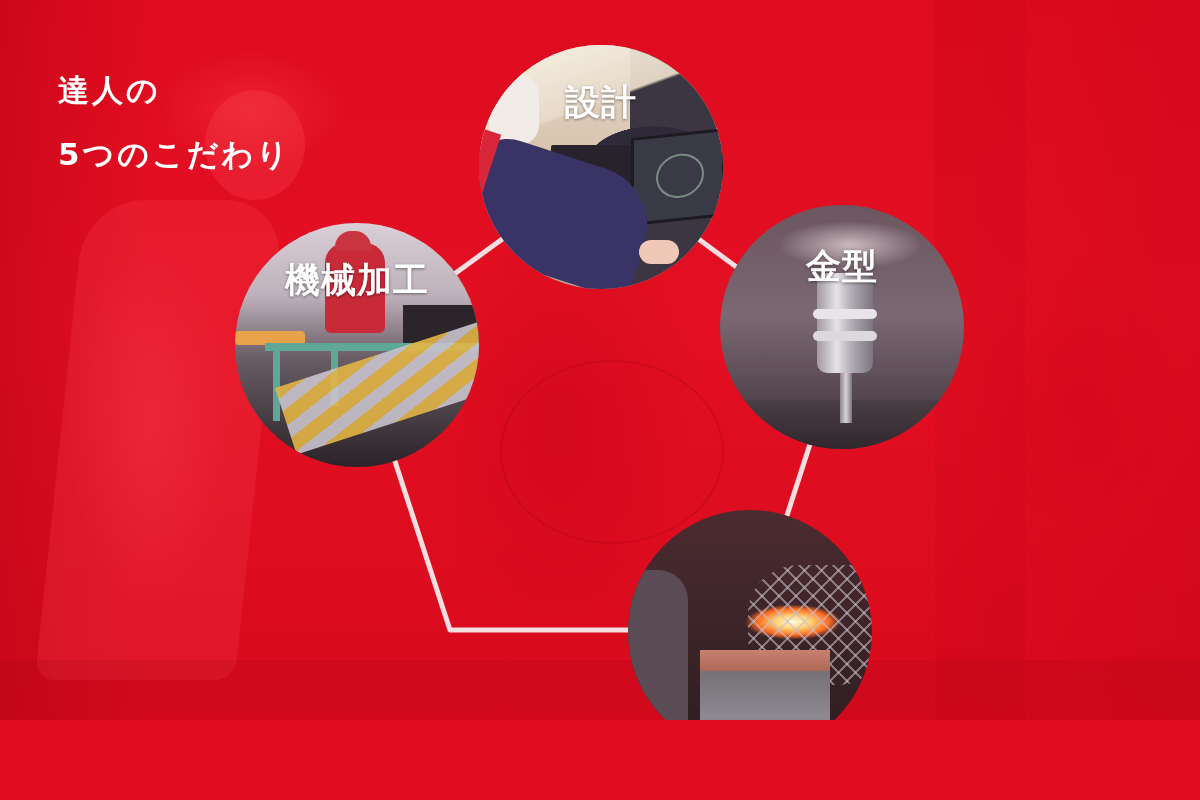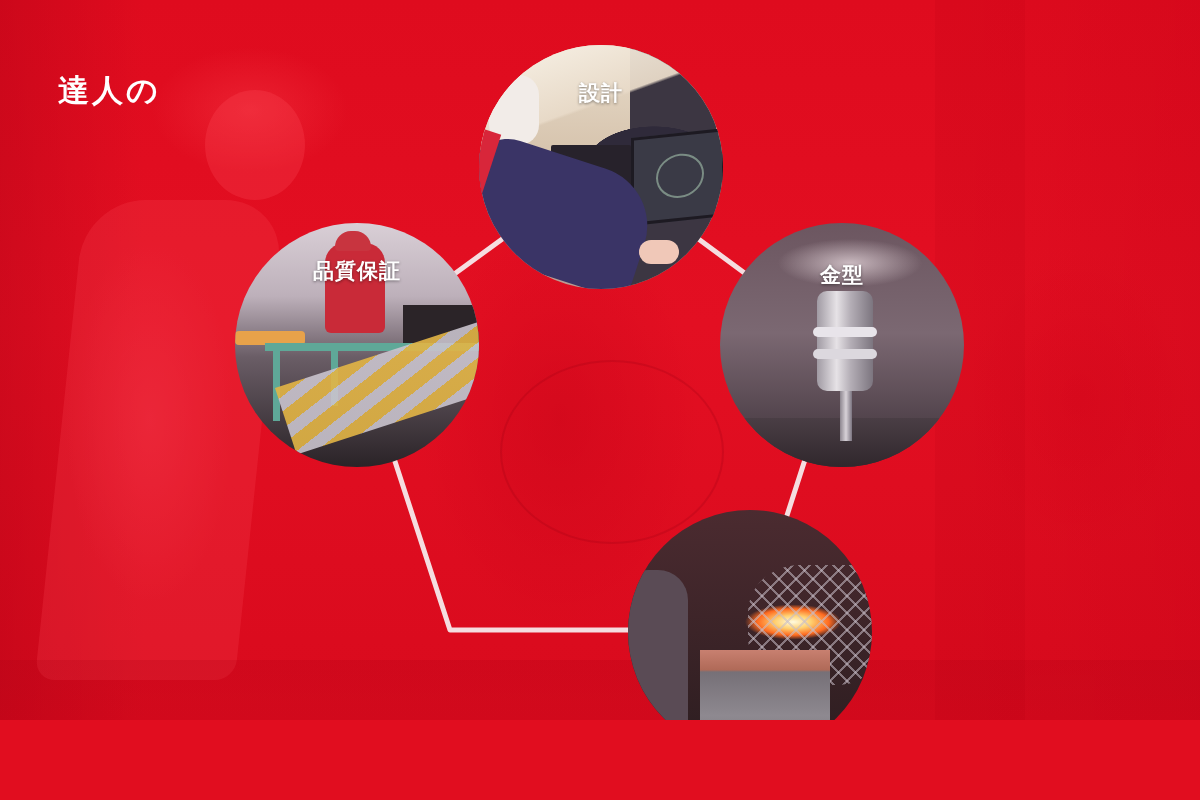--- a/index.html
+++ b/index.html
@@ -33,21 +33,21 @@
   svg.links { position:absolute; left:0; top:0; }
 
   .circle {
     position:absolute; width:244px; height:244px; border-radius:50%;
     overflow:hidden;
   }
   .circle .photo { position:absolute; inset:0; }
   .circle .label {
     position:absolute; left:0; right:0; text-align:center;
     color:#ffffff; font-family:"DejaVu Sans", sans-serif; font-weight:bold;
-    font-size:21px; letter-spacing:1px;
+    font-size:35px; letter-spacing:1px;
     text-shadow:0 1px 3px rgba(0,0,0,0.45);
   }
 
   
   #c-design { left:479px; top:45px; }
   #c-design .photo {
     background:
       linear-gradient(160deg, rgba(250,245,235,0.95) 0%, rgba(232,218,200,0.95) 30%, transparent 31%),
       radial-gradient(ellipse 70px 40px at 175px 120px, #2f2a3a 0%, #2f2a3a 96%, transparent 97%),
       linear-gradient(90deg, transparent 0%, transparent 62%, #3c3642 62%, #3c3642 97%, transparent 97%),
@@ -56,21 +56,21 @@
   #c-design .tower { position:absolute; left:72px; top:100px; width:80px; height:95px; background:#27222b; border-radius:2px; }
   #c-design .monitor { position:absolute; left:152px; top:88px; width:88px; height:82px; background:#3a3a46; border:3px solid #1d1a22; transform:skewY(-6deg); }
   #c-design .monitor::after { content:""; position:absolute; left:22px; top:18px; width:44px; height:40px; border:2px solid #7a8c84; border-radius:50%; }
   #c-design .arm { position:absolute; left:-20px; top:110px; width:190px; height:120px; background:#3a3466; border-radius:40px 60px 20px 10px; transform:rotate(18deg); }
   #c-design .arm::after { content:""; position:absolute; left:0; top:0; width:20px; height:120px; background:#d8263a; }
   #c-design .hand { position:absolute; left:160px; top:195px; width:40px; height:24px; background:#f0c8b8; border-radius:12px; }
   #c-design .face { position:absolute; left:10px; top:30px; width:50px; height:70px; background:#f2ece8; border-radius:20px; }
   #c-design .label { top:34px; }
 
   
-  #c-mold { left:720px; top:223px; }
+  #c-mold { left:720px; top:205px; }
   #c-mold .photo {
     background:
       radial-gradient(ellipse 90px 30px at 130px 40px, rgba(230,215,220,0.75), transparent 80%),
       linear-gradient(180deg, #6c5660 0%, #7b6872 45%, #5f4f58 70%, #3a2f36 100%);
   }
   #c-mold .spindle { position:absolute; left:97px; top:68px; width:56px; height:100px; border-radius:10px;
     background:linear-gradient(90deg,#a09aa3 0%, #e6e2e6 35%, #b4aeb6 60%, #7c757f 100%); }
   #c-mold .spindle::before { content:""; position:absolute; left:-4px; top:36px; width:64px; height:10px; background:#e8e4ea; border-radius:5px; }
   #c-mold .spindle::after { content:""; position:absolute; left:-4px; top:58px; width:64px; height:10px; background:#dcd8de; border-radius:5px; }
   #c-mold .tool { position:absolute; left:120px; top:168px; width:12px; height:50px; background:linear-gradient(90deg,#8d868f,#d8d2d8,#7b7480); }
@@ -131,20 +131,21 @@
 
 <div class="stage">
   <div class="bg-shape bg-column"></div>
   <div class="bg-shape bg-person-body"></div>
   <div class="bg-shape bg-person-head"></div>
   <div class="bg-shape bg-fan"></div>
   <div class="bg-shape bg-floor"></div>
 
   <div class="title">
     <div>達人の</div>
+    <div>5つのこだわり</div>
   </div>
 
   <svg class="links" width="1200" height="800" viewBox="0 0 1200 800">
     <polygon points="601,167 842,345 750,630 450,630 357,345" fill="none" stroke="#f5dde0" stroke-width="5" stroke-linejoin="round"></polygon>
   </svg>
 
   <div class="circle" id="c-design">
     <div class="photo">
       <div class="face"></div>
       <div class="tower"></div>
@@ -177,15 +178,15 @@
     <div class="photo">
       <div class="worker"></div>
       <div class="cap"></div>
       <div class="bread"></div>
       <div class="monitor"></div>
       <div class="desk"></div>
       <div class="leg"></div>
       <div class="leg2"></div>
       <div class="conveyor"></div>
     </div>
-    <div class="label">品質保証</div>
+    <div class="label">機械加工</div>
   </div>
 </div>
 
 </body></html>

